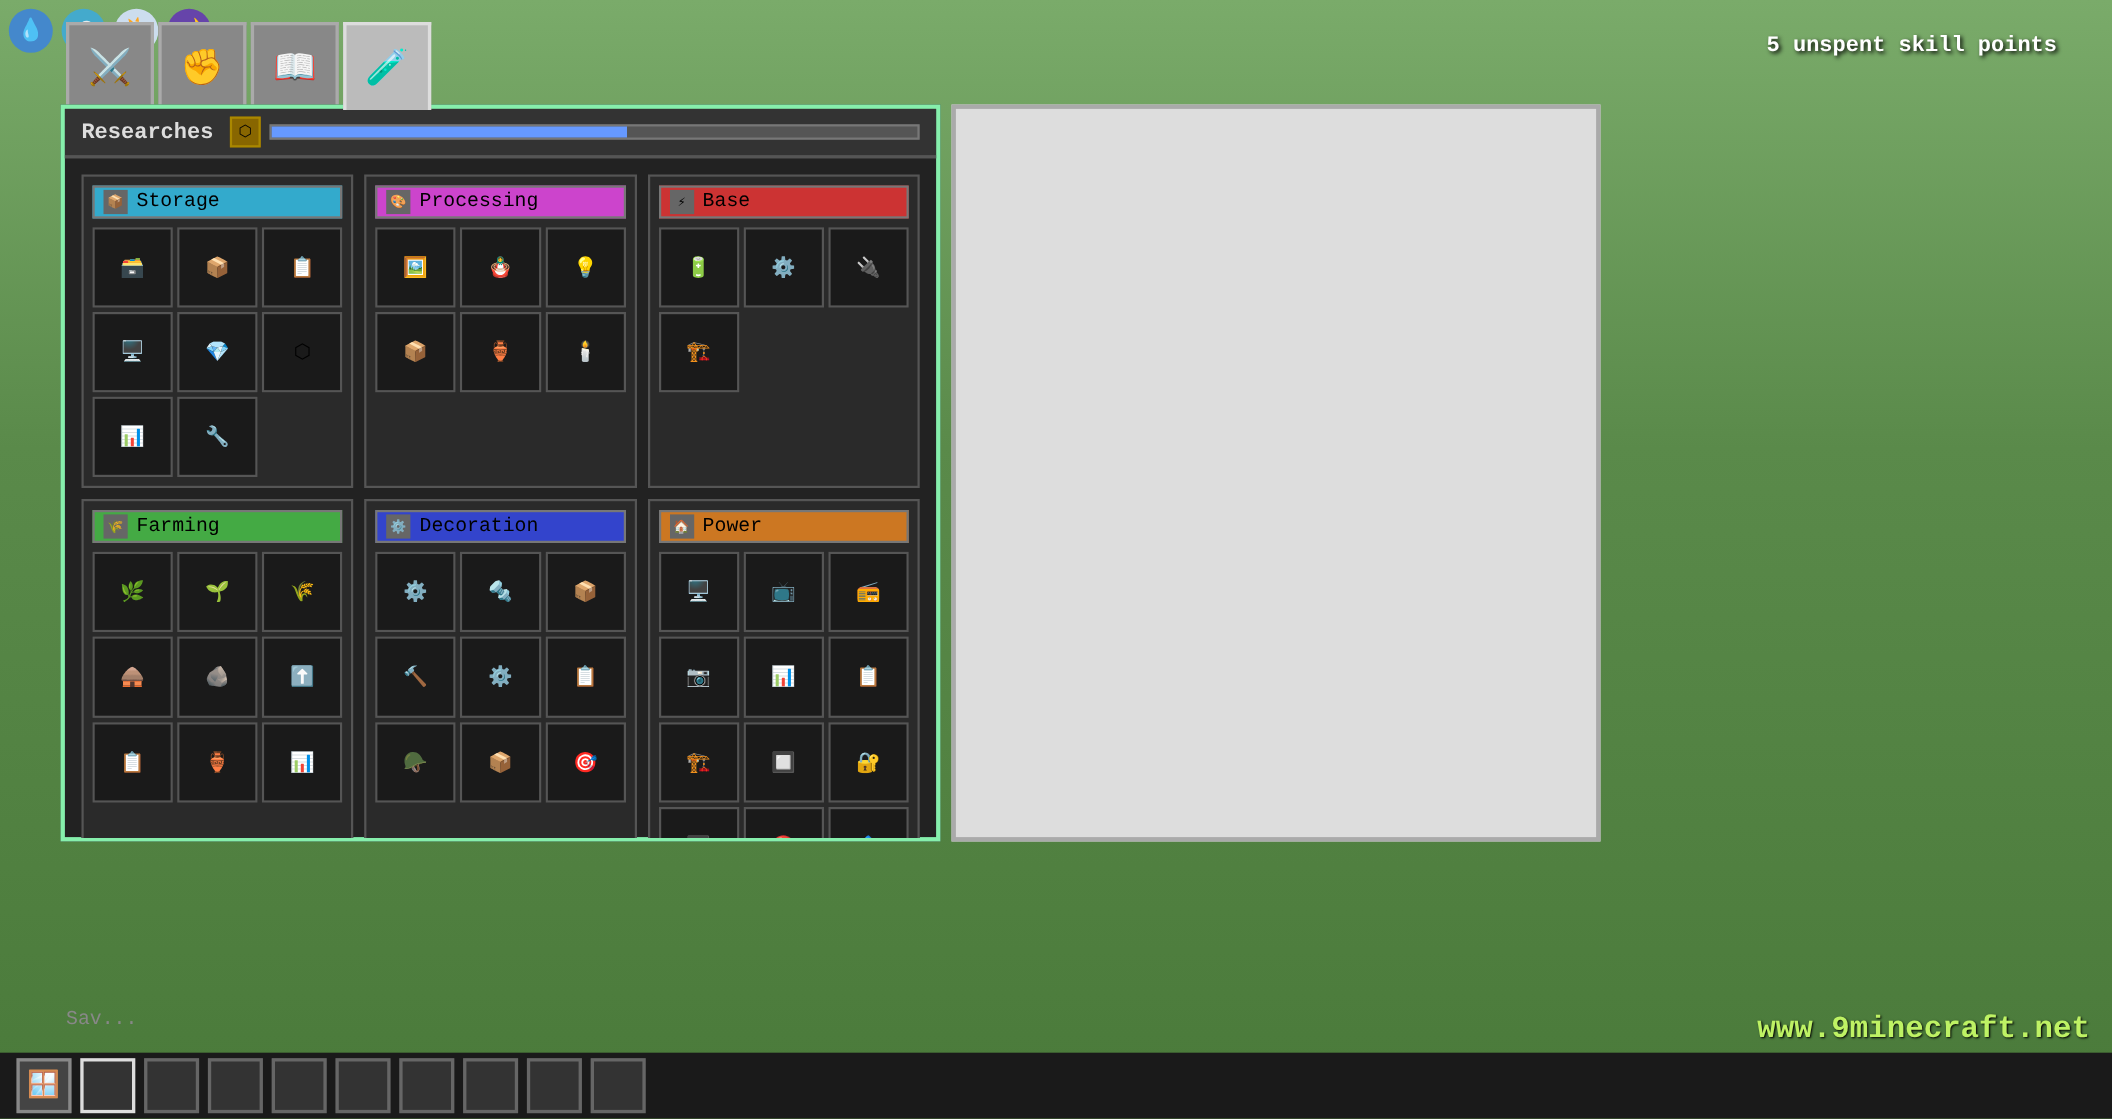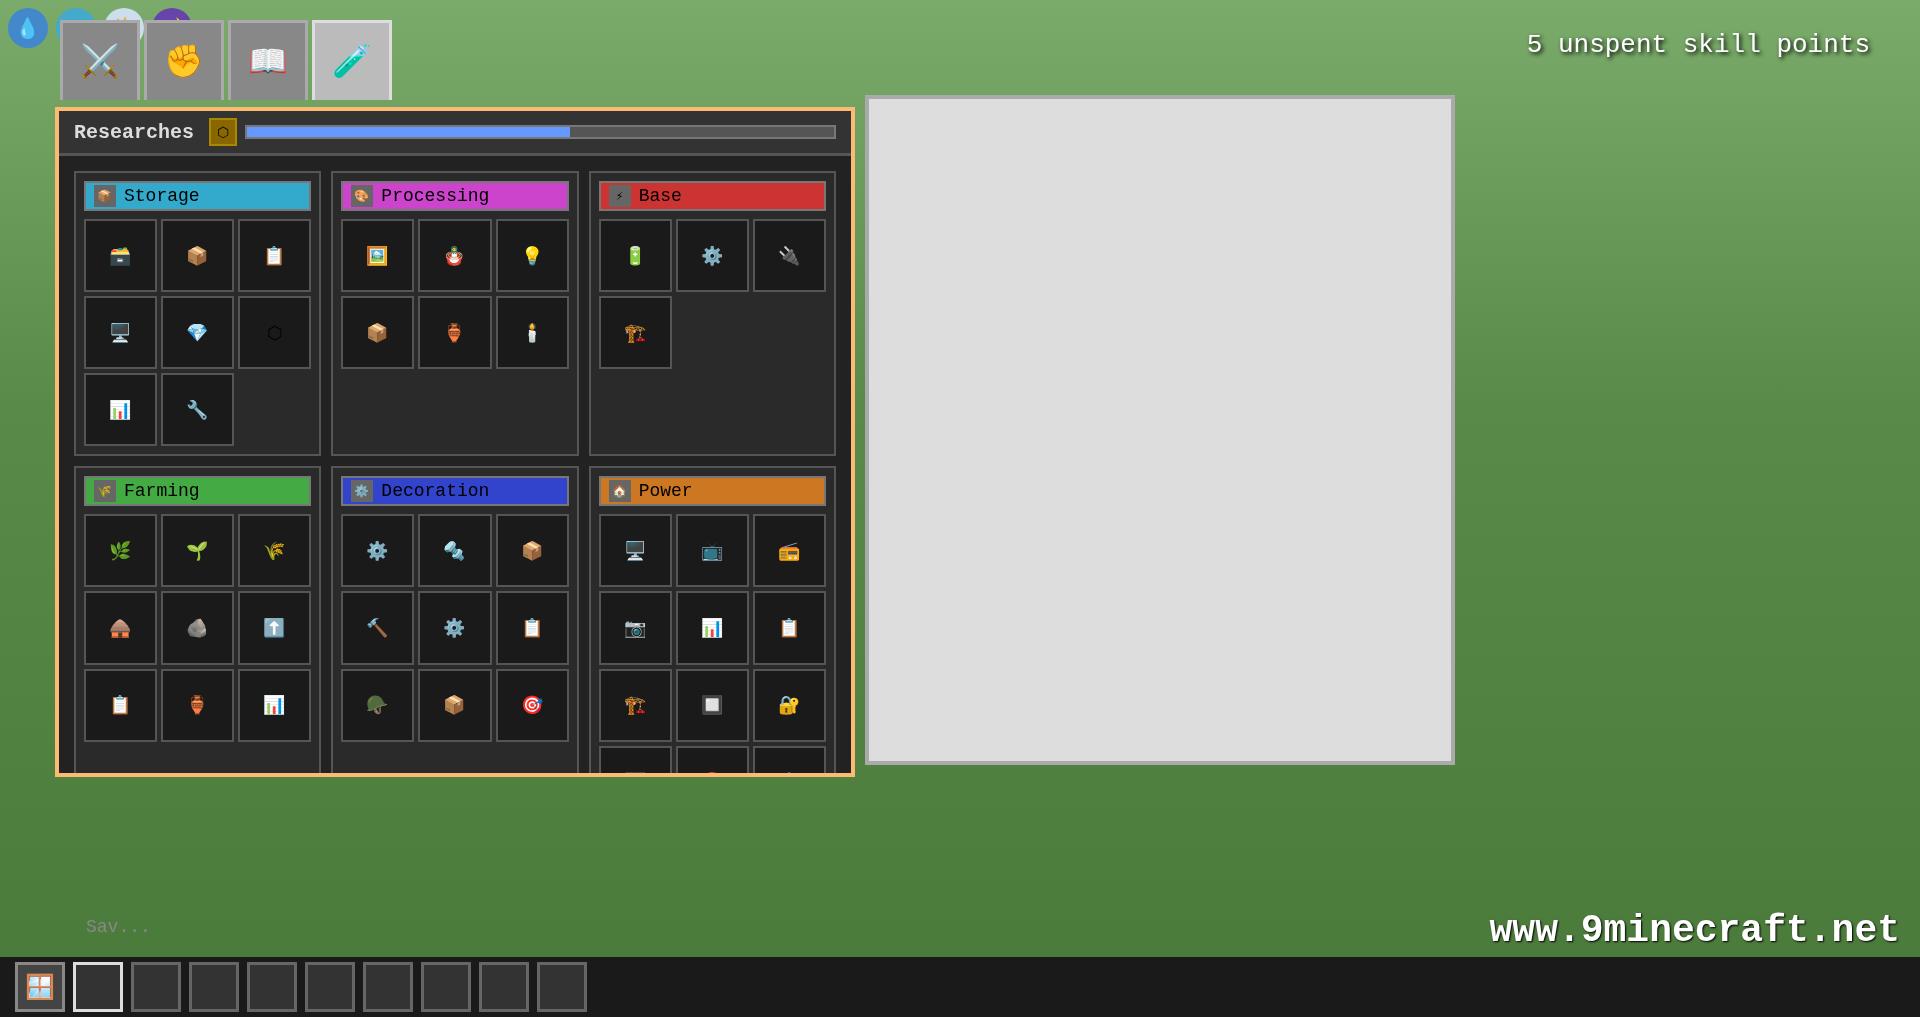--- a/index.html
+++ b/index.html
@@ -28,22 +28,22 @@
       display: flex;
       align-items: flex-end;
       padding-left: 60px;
     }
 
     .skill-points {
       position: absolute;
       top: 30px;
       right: 50px;
       color: #ffffff;
-      font-size: 26px;
-      font-weight: normal;
+      font-size: 20px;
+      font-weight: bold;
       text-shadow: 2px 2px 4px #000;
       font-family: 'Courier New', monospace;
     }
 
     .tab {
       width: 80px;
       height: 80px;
       background: #888;
       border: 3px solid #aaa;
       border-bottom: none;
@@ -85,26 +85,26 @@
     }
 
     .si-blue { background: #4488cc; }
     .si-teal { background: #44aacc; }
     .si-white { background: #ccddee; }
     .si-purple { background: #6644aa; }
 
     
     .main-panel {
       position: absolute;
-      top: 107px;
+      top: 95px;
       left: 55px;
       width: 800px;
       height: 670px;
       background: #222;
-      border: 4px solid #fdba74;
+      border: 4px solid #86efac;
     }
 
     
     .panel-header {
       height: 45px;
       background: #333;
       border-bottom: 3px solid #555;
       display: flex;
       align-items: center;
       padding: 0 15px;
@@ -275,30 +275,29 @@
       font-size: 24px;
     }
 
     .save-text {
       color: #888;
       font-size: 18px;
       font-family: 'Courier New', monospace;
       position: absolute;
       bottom: 80px;
       left: 60px;
-      margin-left: 26px;
     }
 
     
     .watermark {
       position: absolute;
       bottom: 65px;
       right: 20px;
-      color: #ffffff;
-      font-size: 38px;
+      color: #bef264;
+      font-size: 28px;
       font-weight: bold;
       font-family: 'Courier New', monospace;
       text-shadow: 1px 1px 2px #000;
     }
   </style>
 </head>
 <body>
 
 <div class="bg"></div>
 

